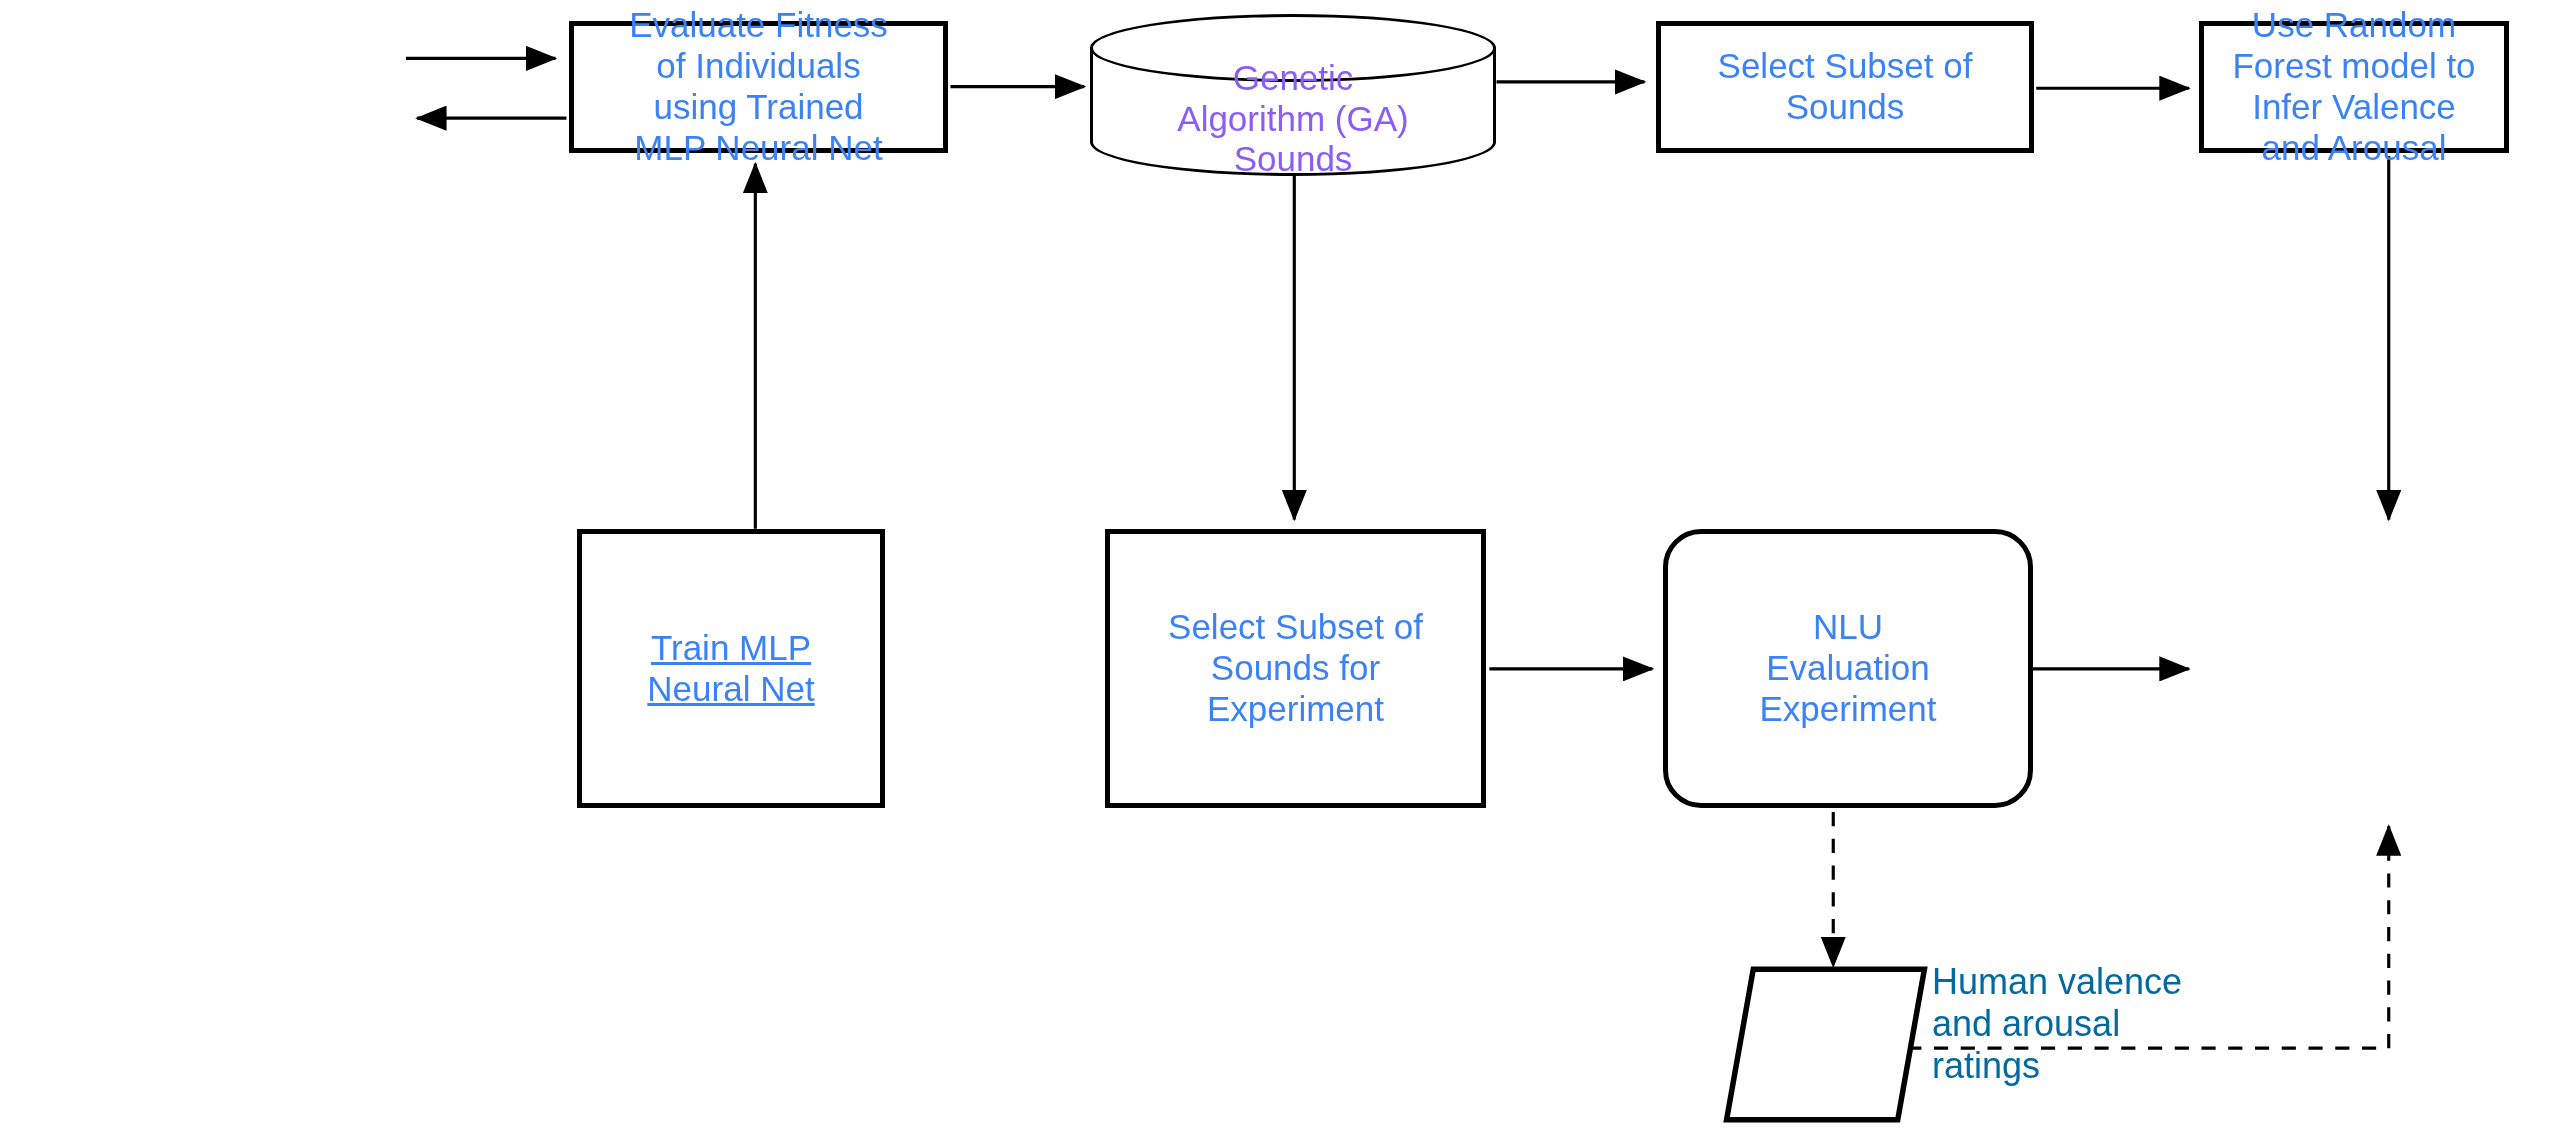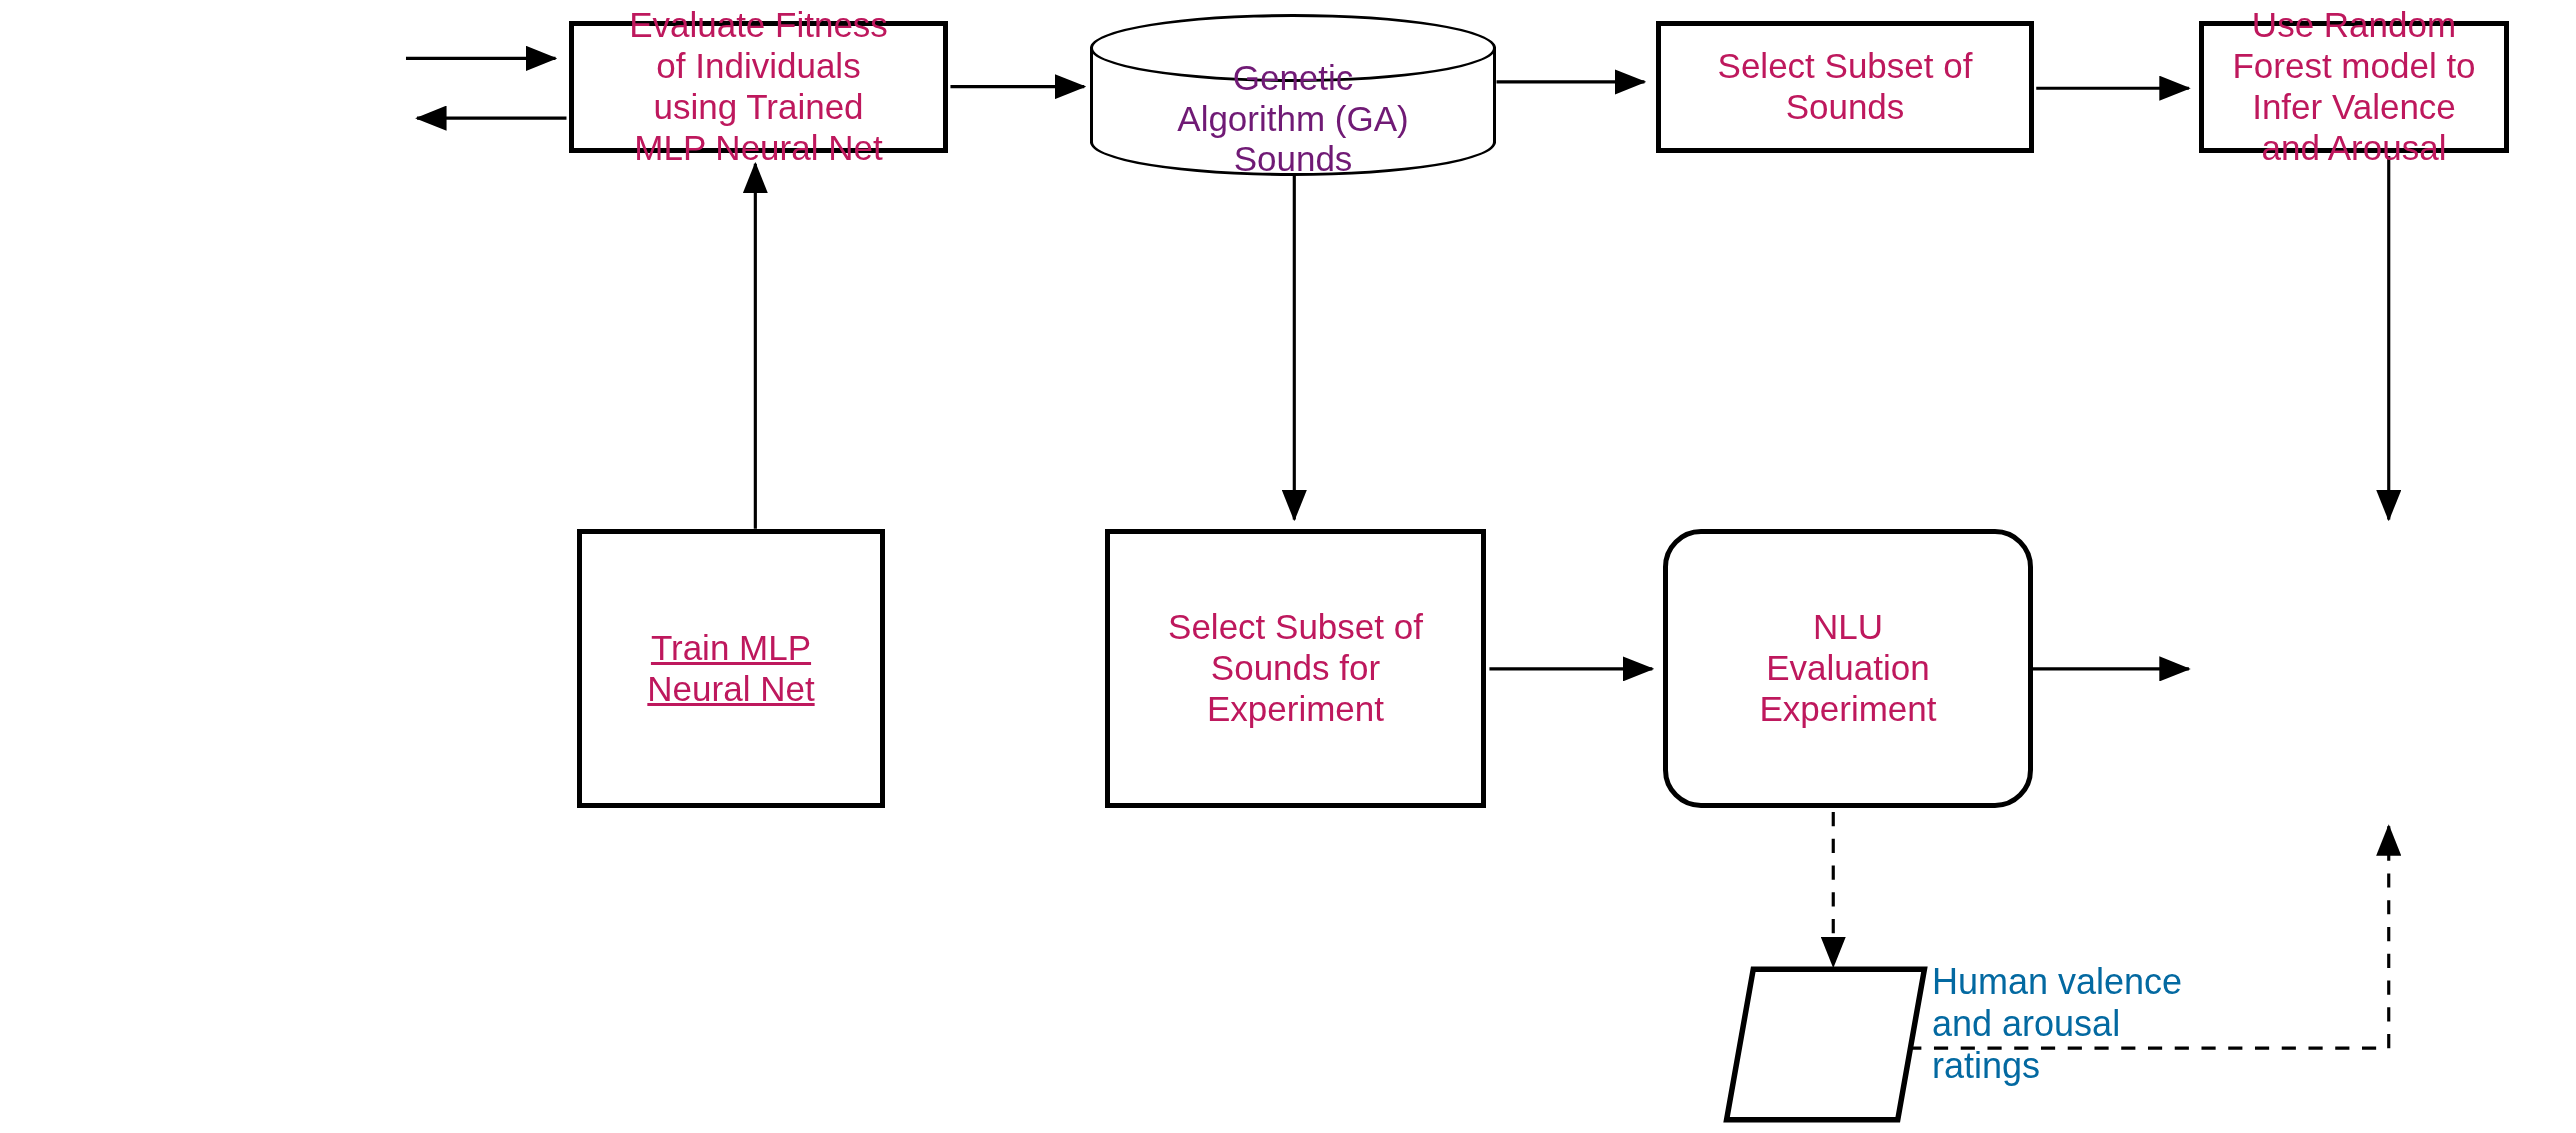--- a/index.html
+++ b/index.html
@@ -11,21 +11,21 @@
     background:#ffffff;
     overflow:hidden;
   }
   .node{
     position:absolute;
     box-sizing:border-box;
     display:flex;
     align-items:center;
     justify-content:center;
     text-align:center;
-    color:#be185d;
+    color:#3b82f6;
     font-size:35px;
     line-height:1.17;
     white-space:pre-line;
     background:#ffffff;
   }
   .rect{
     border:5.5px solid #000000;
   }
   .rounded{
     border:5.5px solid #000000;
@@ -63,21 +63,21 @@
   .cyl-label{
     position:absolute;
     left:0;right:0;
     display:flex;
     align-items:center;
     justify-content:center;
     text-align:center;
     font-size:35px;
     line-height:1.17;
     white-space:pre-line;
-    color:#701a75;
+    color:#8b5cf6;
   }
   svg.edges{
     position:absolute;
     left:0;top:0;
     width:2576px;
     height:1134px;
     pointer-events:none;
   }
   .para-label{
     position:absolute;

